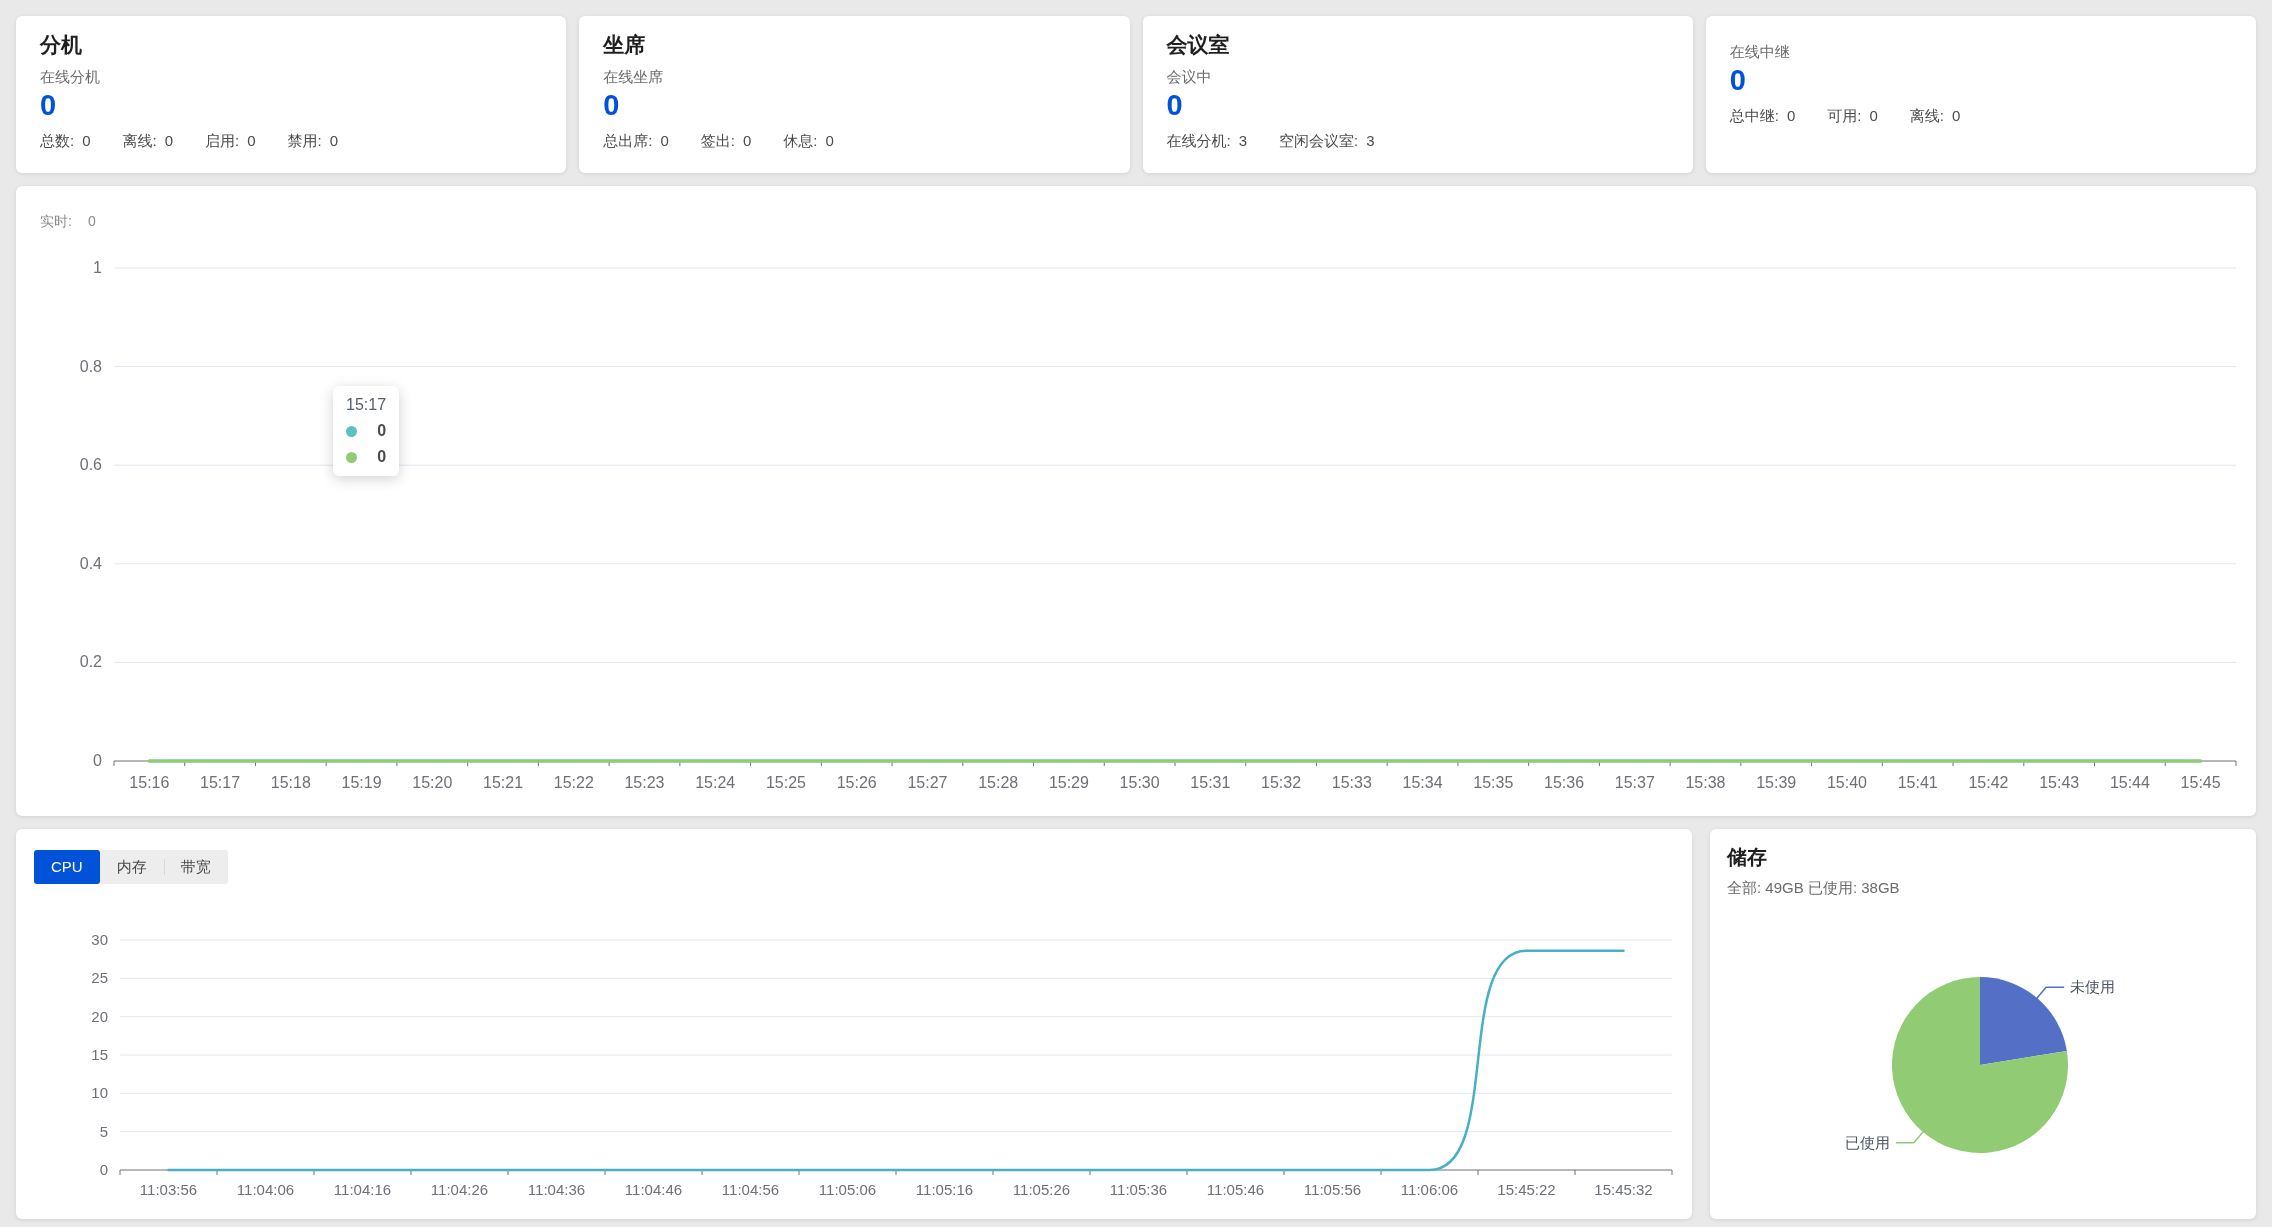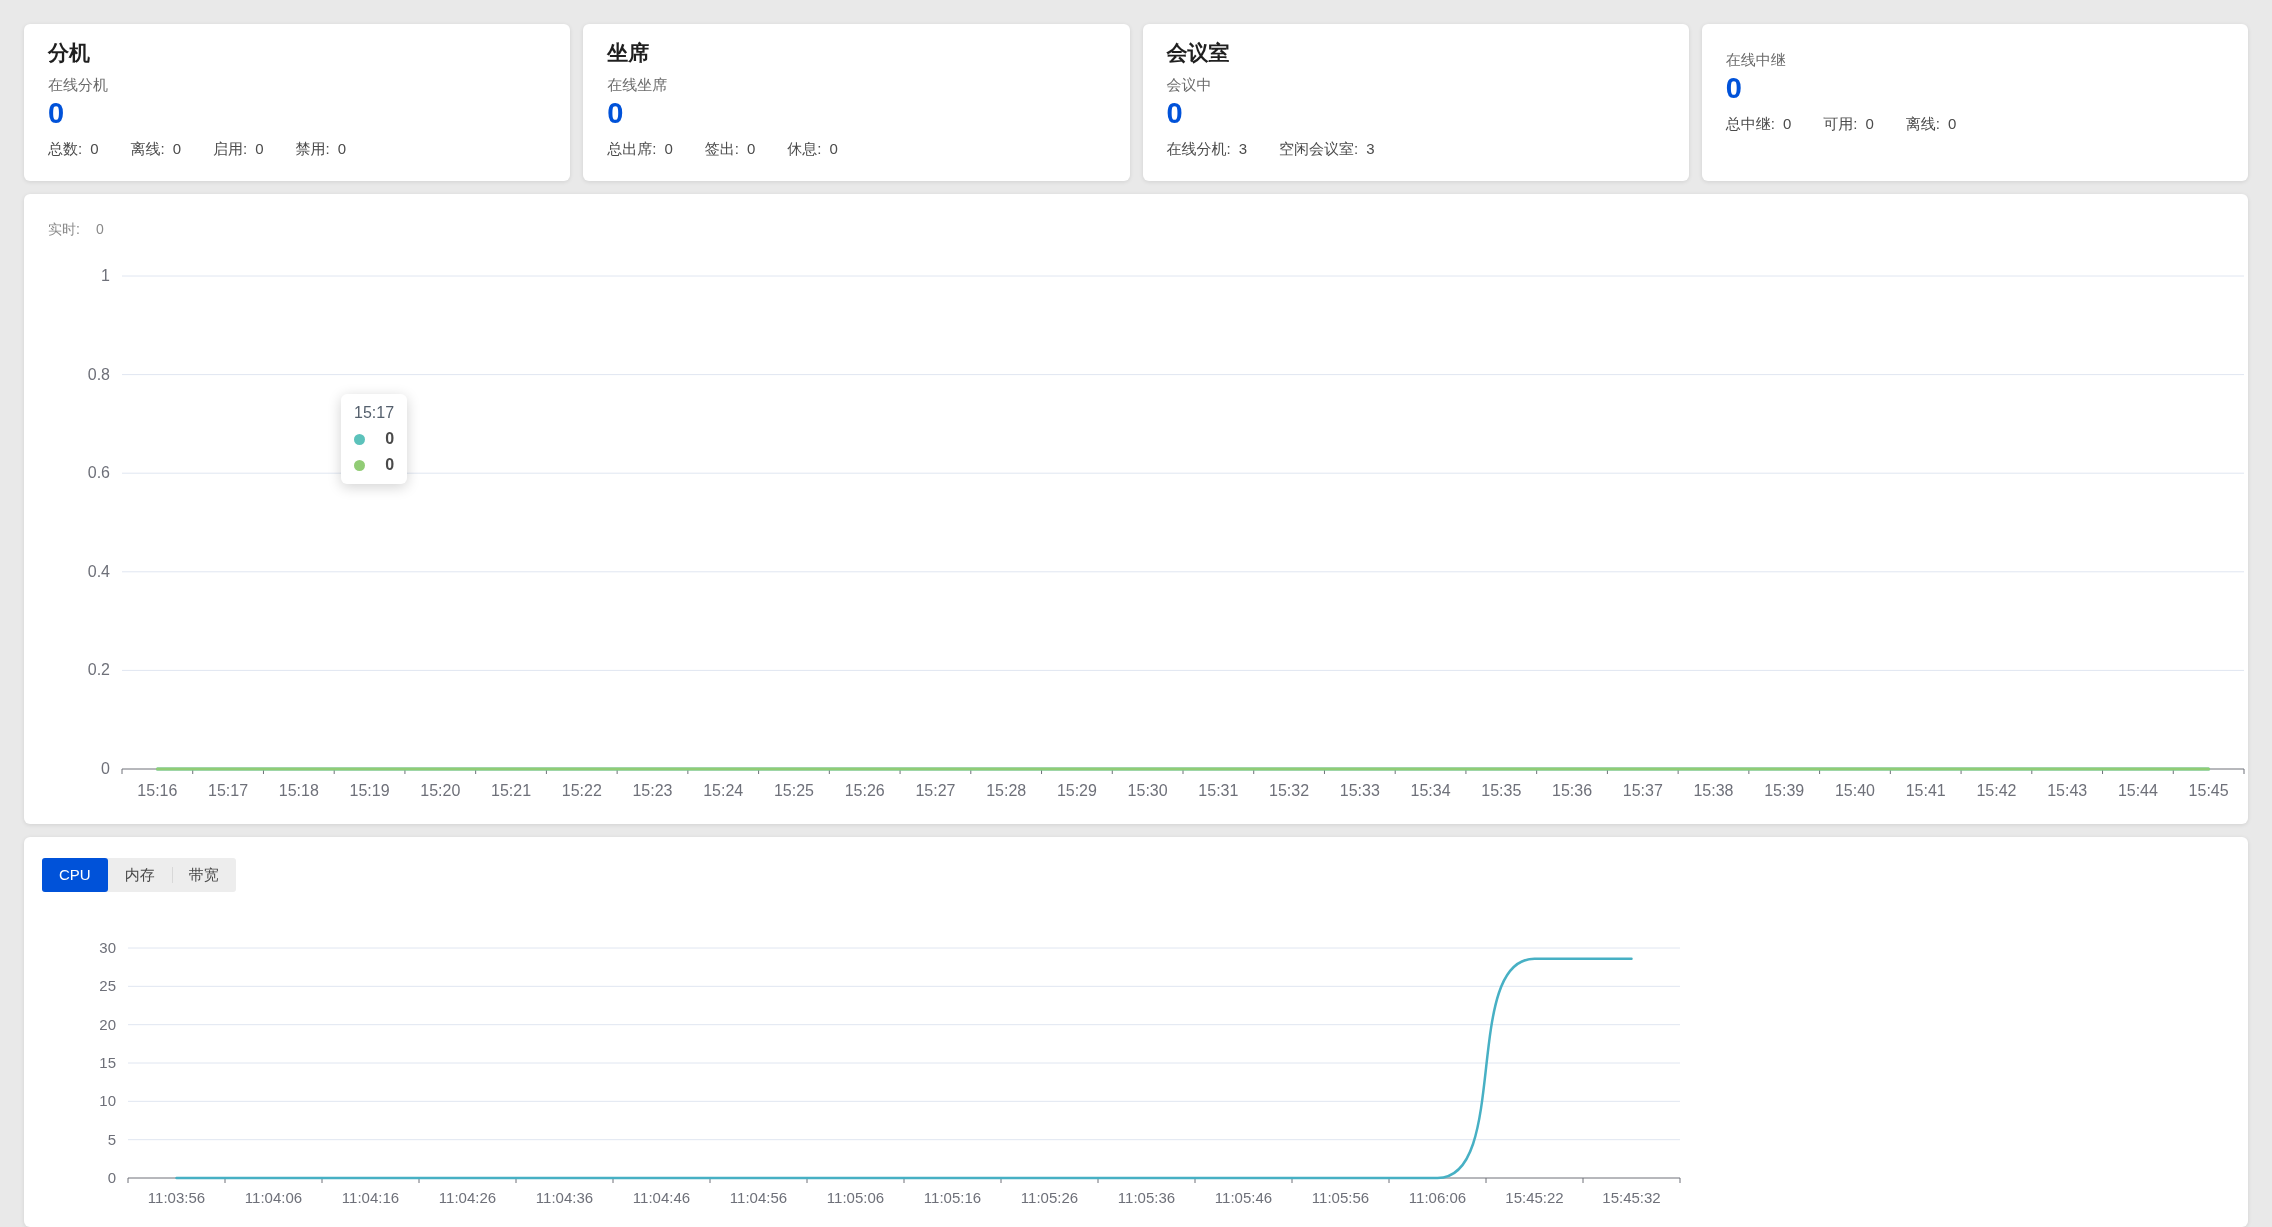--- a/index.html
+++ b/index.html
@@ -3,21 +3,21 @@
 <meta charset="utf-8">
 <style>
   * { box-sizing: border-box; }
   html, body { margin: 0; padding: 0; }
   body {
     width: 2272px; height: 1227px;
     background: #e9e9e9;
     font-family: "Liberation Sans", "DejaVu Sans", sans-serif;
     overflow: hidden;
   }
-  .page { position: relative; width: 2272px; height: 1227px; padding: 24px; }
+  .page { position: relative; width: 2272px; height: 1227px; padding: 16px; }
   .card {
     background: #ffffff;
     border-radius: 6px;
     box-shadow: 0 1px 4px rgba(0,0,0,0.10);
   }
   
   .cards-row {
     display: grid;
     grid-template-columns: repeat(4, 1fr);
     gap: 13px;
@@ -295,14 +295,31 @@
             <text x="1116.5" y="296" text-anchor="middle" font-size="15" fill="#6e7079">11:05:36</text>
             <text x="1213.5" y="296" text-anchor="middle" font-size="15" fill="#6e7079">11:05:46</text>
             <text x="1310.5" y="296" text-anchor="middle" font-size="15" fill="#6e7079">11:05:56</text>
             <text x="1407.5" y="296" text-anchor="middle" font-size="15" fill="#6e7079">11:06:06</text>
             <text x="1504.5" y="296" text-anchor="middle" font-size="15" fill="#6e7079">15:45:22</text>
             <text x="1601.5" y="296" text-anchor="middle" font-size="15" fill="#6e7079">15:45:32</text>
             <path d="M 146.5 271 C 219.25 271, 170.75 271, 243.5 271 C 316.25 271, 267.75 271, 340.5 271 C 413.25 271, 364.75 271, 437.5 271 C 510.25 271, 461.75 271, 534.5 271 C 607.25 271, 558.75 271, 631.5 271 C 704.25 271, 655.75 271, 728.5 271 C 801.25 271, 752.75 271, 825.5 271 C 898.25 271, 849.75 271, 922.5 271 C 995.25 271, 946.75 271, 1019.5 271 C 1092.25 271, 1043.75 271, 1116.5 271 C 1189.25 271, 1140.75 271, 1213.5 271 C 1286.25 271, 1237.75 271, 1310.5 271 C 1383.25 271, 1334.75 271, 1407.5 271 C 1480.25 271, 1431.75 51.73333333333332, 1504.5 51.73333333333332 C 1577.25 51.73333333333332, 1528.75 51.73333333333332, 1601.5 51.73333333333332" fill="none" stroke="#47b0c4" stroke-width="2.5" stroke-linecap="round"></path>
           </svg></div>
     </div>
 
+    <div class="card storage-card">
+      <div class="card-title" style="font-size:20px">储存</div>
+      <div class="card-subtitle" style="margin-top:10px">
+        <span>全部:</span>
+        <span>49GB</span>
+        <span>已使用:</span>
+        <span>38GB</span>
+      </div>
+      <div class="pie-box" id="storage-pie"><svg width="546" height="300" viewBox="0 0 546 300">
+            <path d="M 270 146 L 270 58 A 88 88 0 0 1 356.8719969404716 131.95520923706263 Z" fill="#5470c6"></path>
+            <polyline points="326.3958703917776,79.7542016218853 336.1192963213944,68.33251224634829 354.1192963213944,68.33251224634829" fill="none" stroke="#5470c6" stroke-width="1.5"></polyline>
+            <text x="360.1192963213944" y="73.33251224634829" text-anchor="start" font-size="15" fill="#4b5563">未使用</text>
+            <path d="M 270 146 L 356.8719969404716 131.95520923706263 A 88 88 0 1 1 270 58 Z" fill="#91cc75"></path>
+            <polyline points="213.60412960822242,212.24579837811473 203.88070367860558,223.66748775365173 185.88070367860558,223.66748775365173" fill="none" stroke="#91cc75" stroke-width="1.5"></polyline>
+            <text x="179.88070367860558" y="228.66748775365173" text-anchor="end" font-size="15" fill="#4b5563">已使用</text>
+          </svg></div>
+    </div>
   </div>
 </div>
 
 </body></html>

